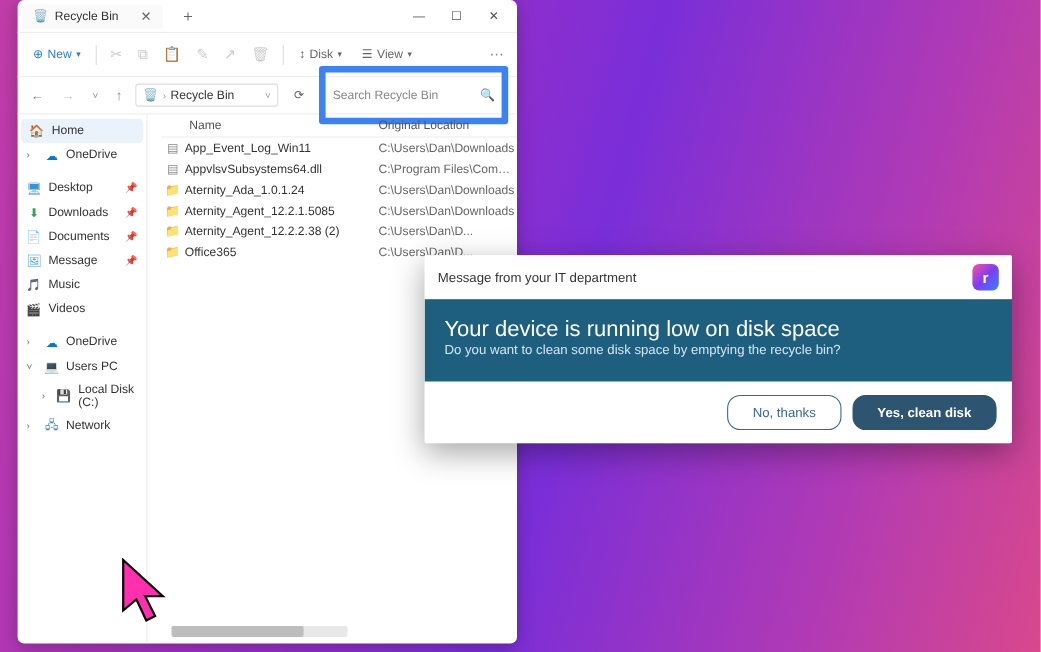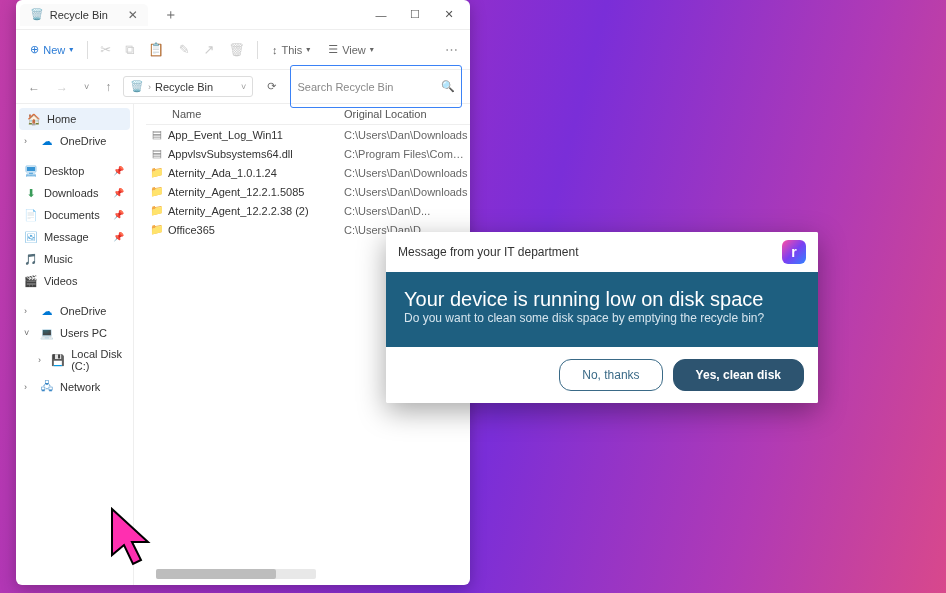--- a/index.html
+++ b/index.html
@@ -85,21 +85,21 @@
     gap:4px;
     border: 1px solid #ddd;
     border-radius: 3px;
     padding: 3px 6px;
     font-size: 11px;
   }
   .path-chev { color:#999; font-size:9px;}
   .refresh { color:#666; padding:2px 6px; cursor:pointer;}
   .search-box {
     flex: 1;
-    border: 1px solid #3b82f6;
+    border: 6px solid #3b82f6;
     border-radius: 3px;
     padding: 14px 6px;
     display:flex;
     align-items:center;
     justify-content:space-between;
     color:#888;
     font-size: 11px;
   }
   
   .body-area {
@@ -176,21 +176,21 @@
     height:10px;
     background:#bdbdbd;
     border-radius:2px;
   }
 
   
   .dialog {
     position:absolute;
     left: 386px;
     top: 232px;
-    width: 432px;
+    width: 534px;
     background: #fff;
     border-radius: 2px;
     box-shadow: 0 8px 28px rgba(0,0,0,0.35);
     overflow:hidden;
   }
   .dlg-head {
     display:flex;
     align-items:center;
     justify-content:space-between;
     padding: 8px 12px;
@@ -265,21 +265,21 @@
     <span class="tb-sep"></span>
     <span class="tb-icon disabled">✂</span>
     <span class="tb-icon disabled">⧉</span>
     <span class="tb-icon disabled">📋</span>
     <span class="tb-icon disabled">✎</span>
     <span class="tb-icon disabled">↗</span>
     <span class="tb-icon disabled">🗑</span>
     <span class="tb-sep"></span>
     <div class="tb-btn">
       <span>↕</span>
-      <span>This</span>
+      <span>Disk</span>
       <span style="font-size:8px;">▾</span>
     </div>
     <div class="tb-btn">
       <span>☰</span>
       <span>View</span>
       <span style="font-size:8px;">▾</span>
     </div>
     <span class="tb-icon" style="margin-left:auto;">⋯</span>
   </div>
 

